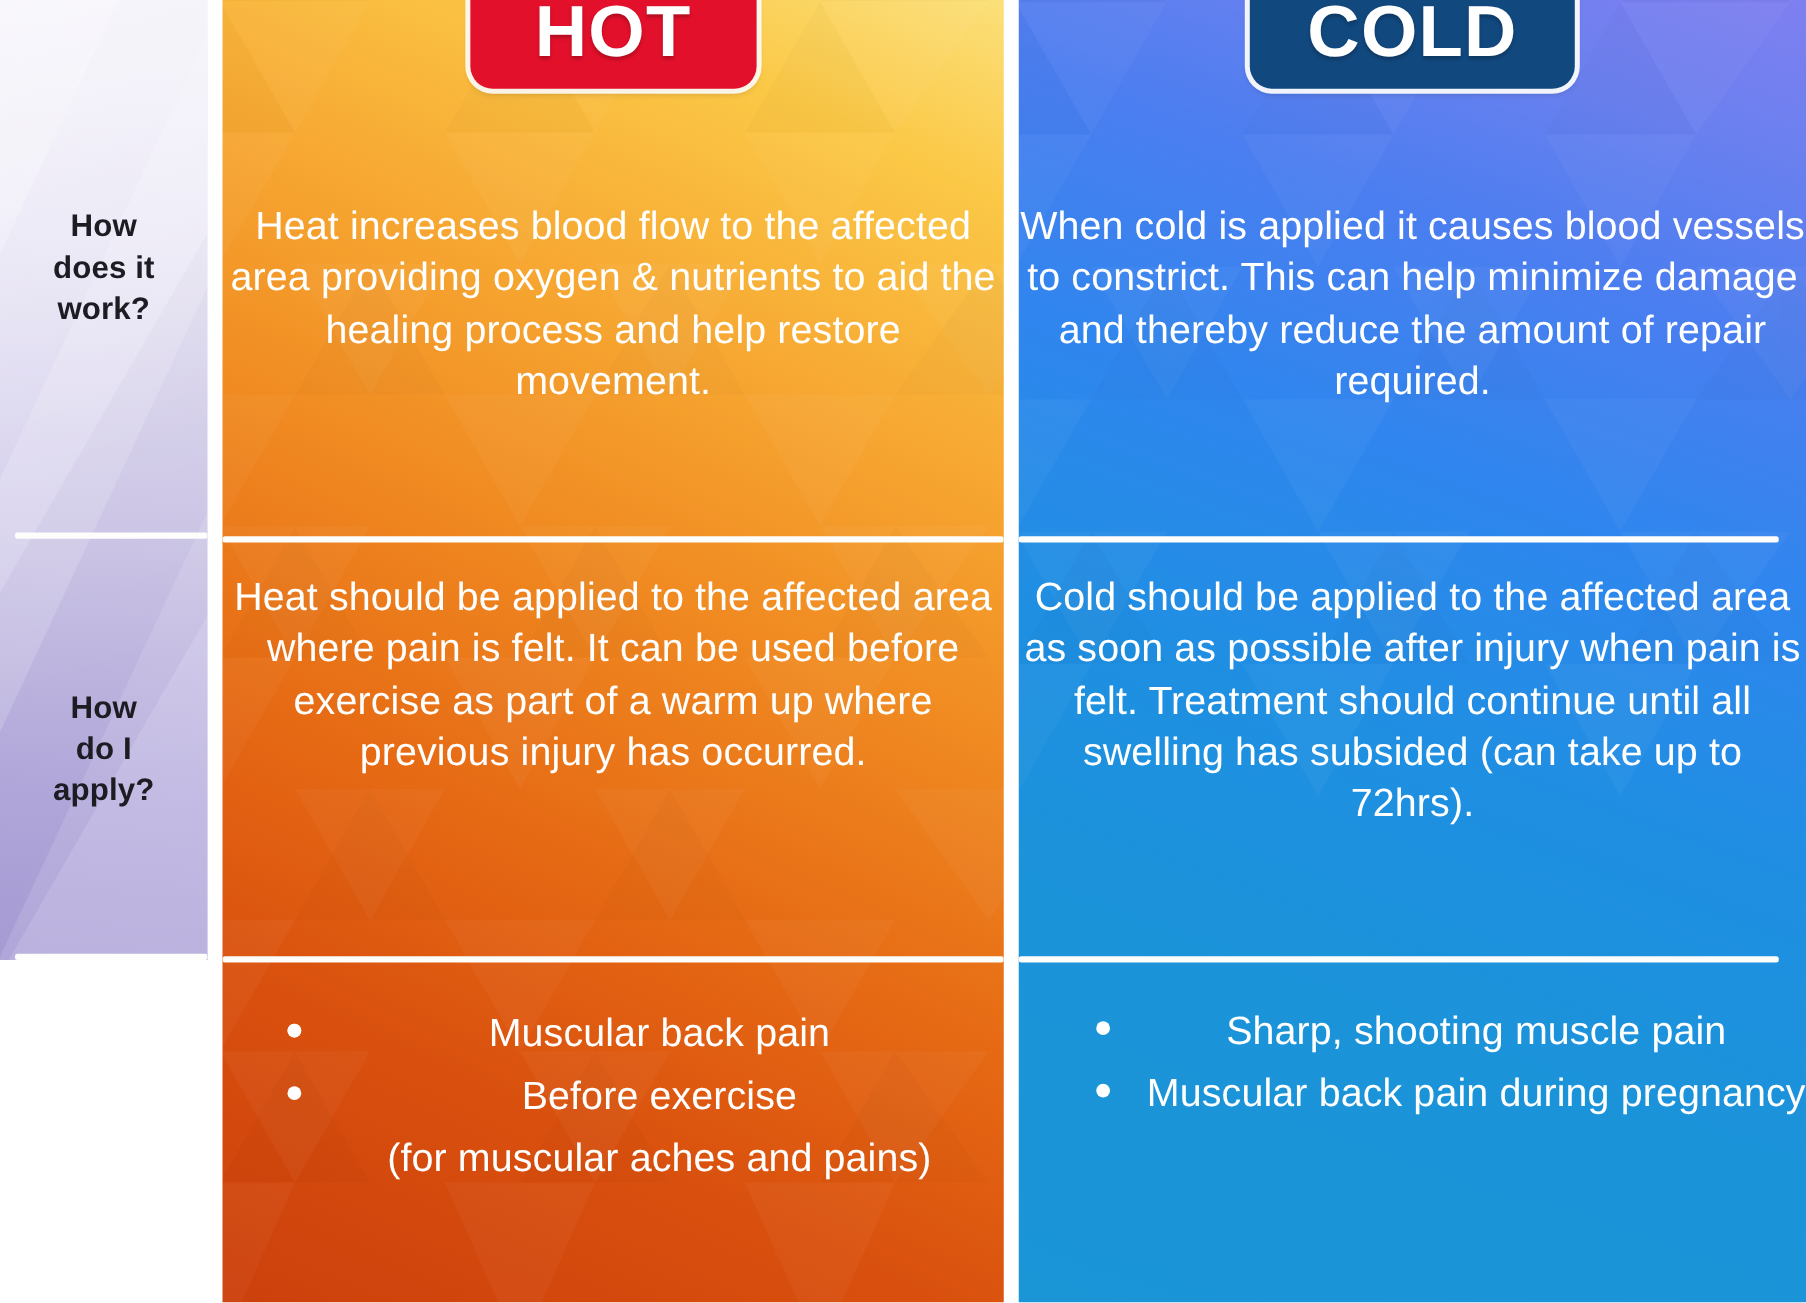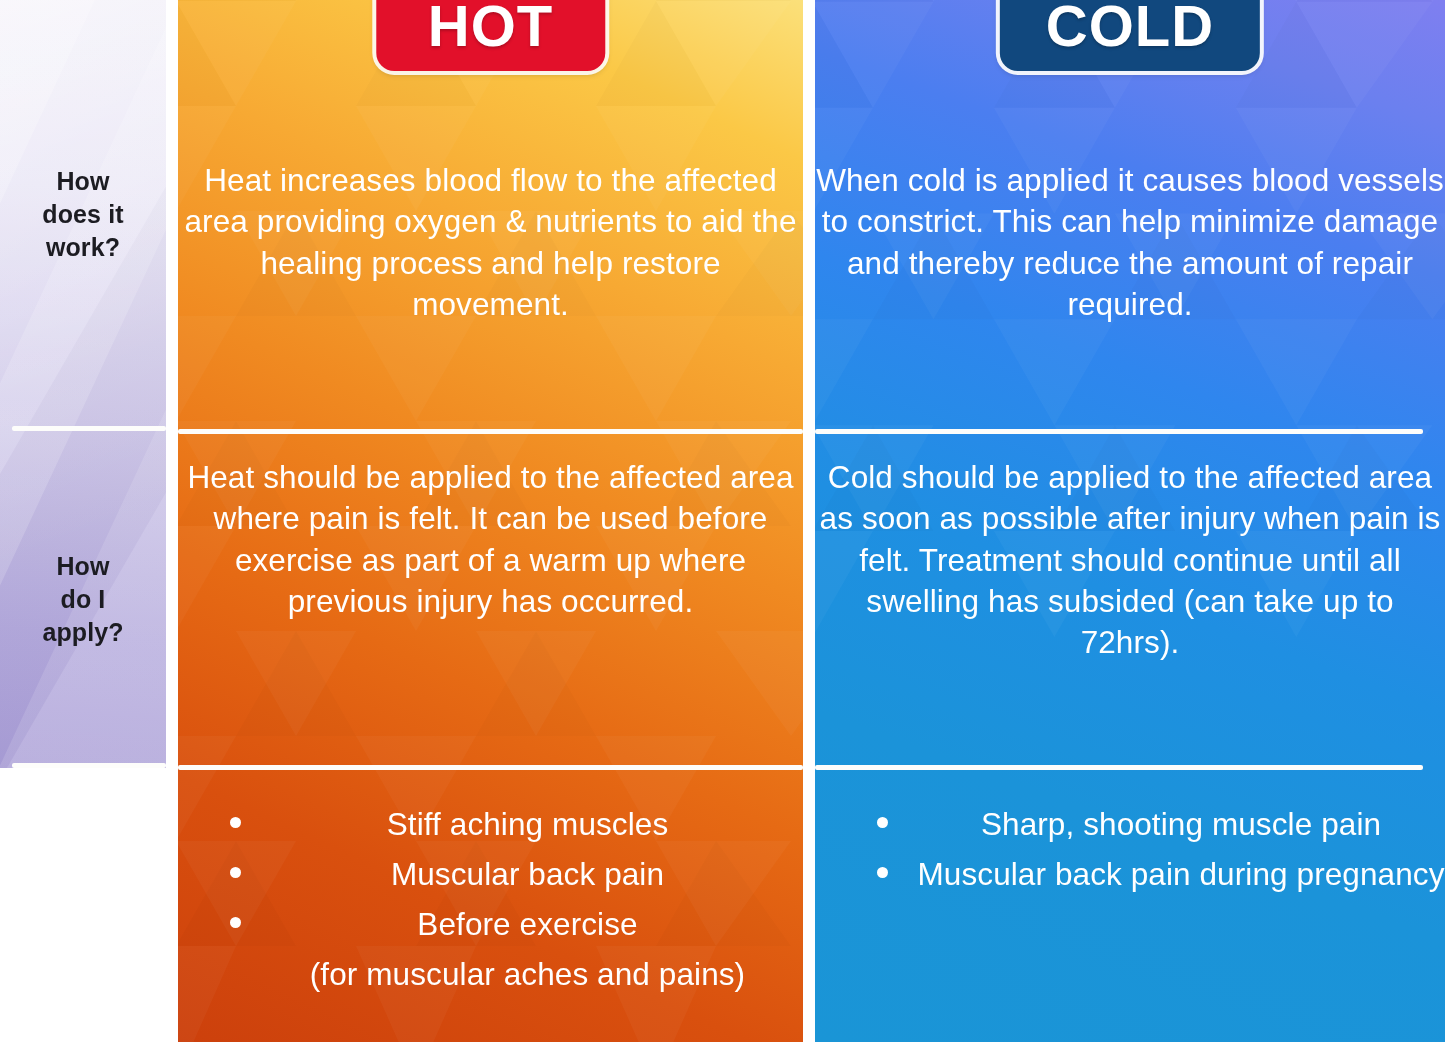--- a/index.html
+++ b/index.html
@@ -293,21 +293,20 @@
         </div>
 
         <div class="txt-row hr2">
           <div class="p-hot-2">Heat should be applied to the affected area where pain is felt. It can be used before exercise as part of a warm up where previous injury has occurred.</div>
         </div>
 
         <div class="txt-row hr3" style="padding-top:22px;">
           <ul class="blist">
             <li>
               <span class="dot"></span>
-              <span>Stiff aching muscles</span>
             </li>
             <li>
               <span class="dot"></span>
               <span>Muscular back pain</span>
             </li>
             <li>
               <span class="dot"></span>
               <span>Before exercise</span>
             </li>
           </ul>

